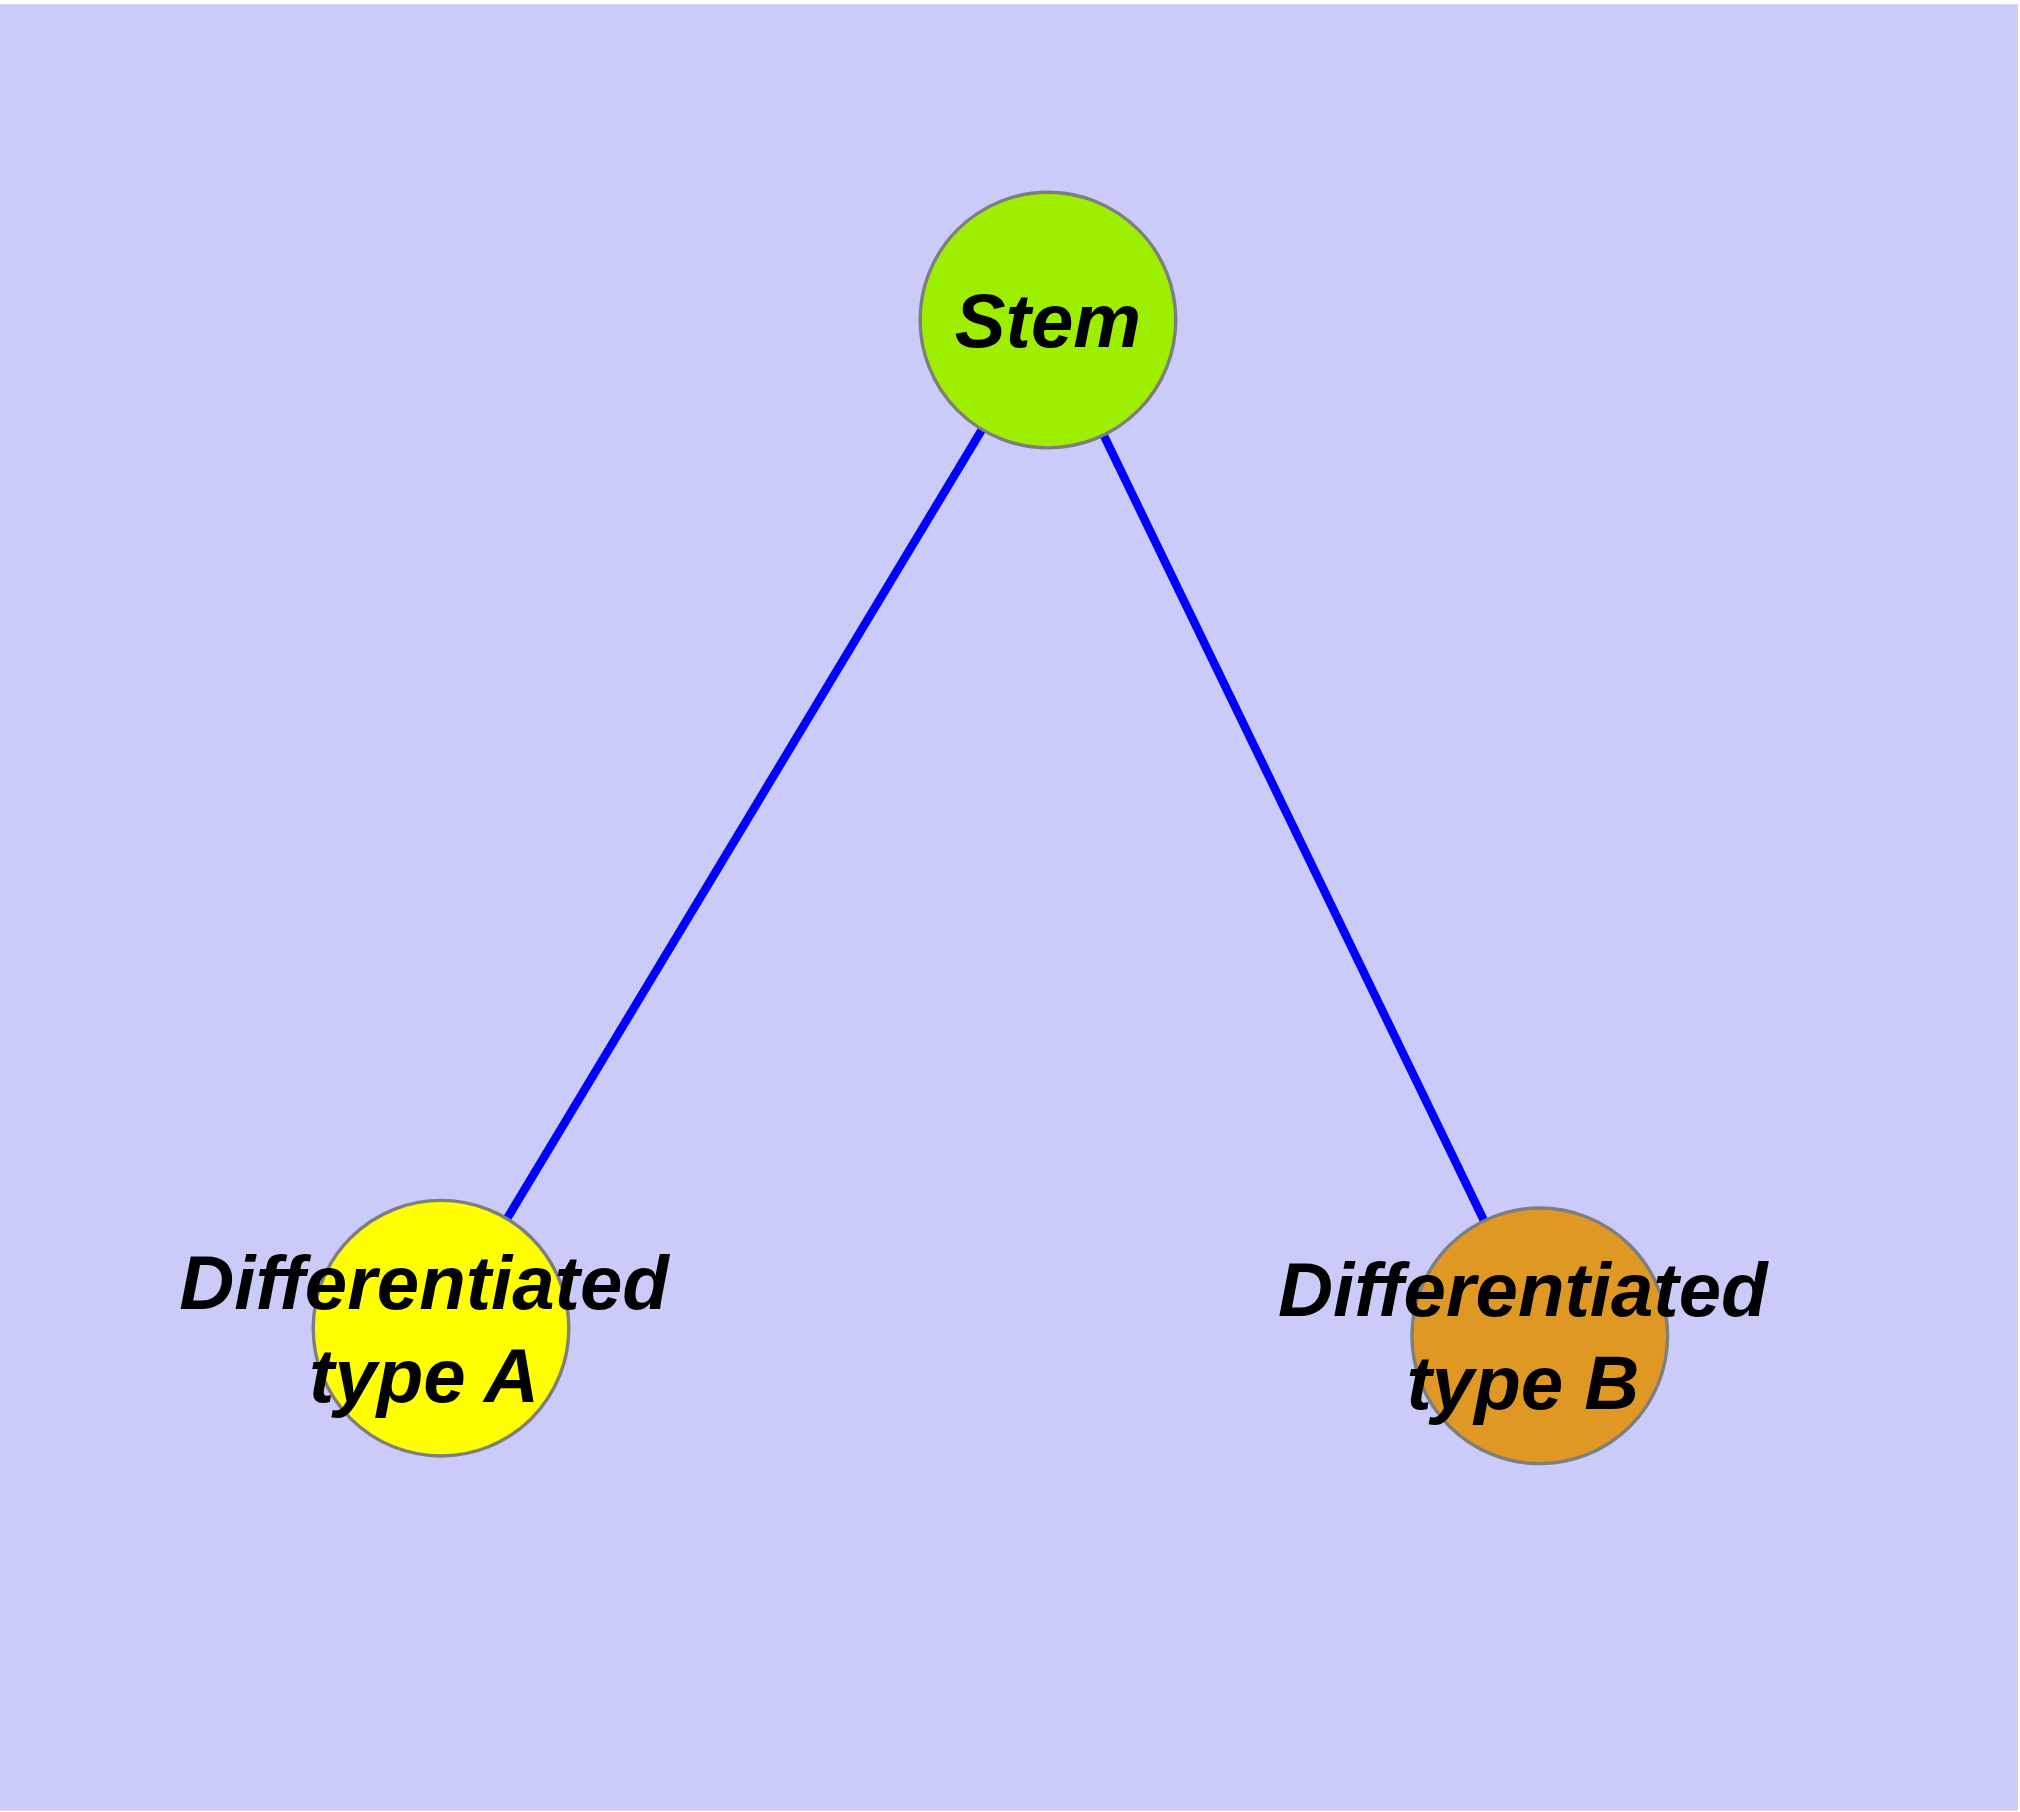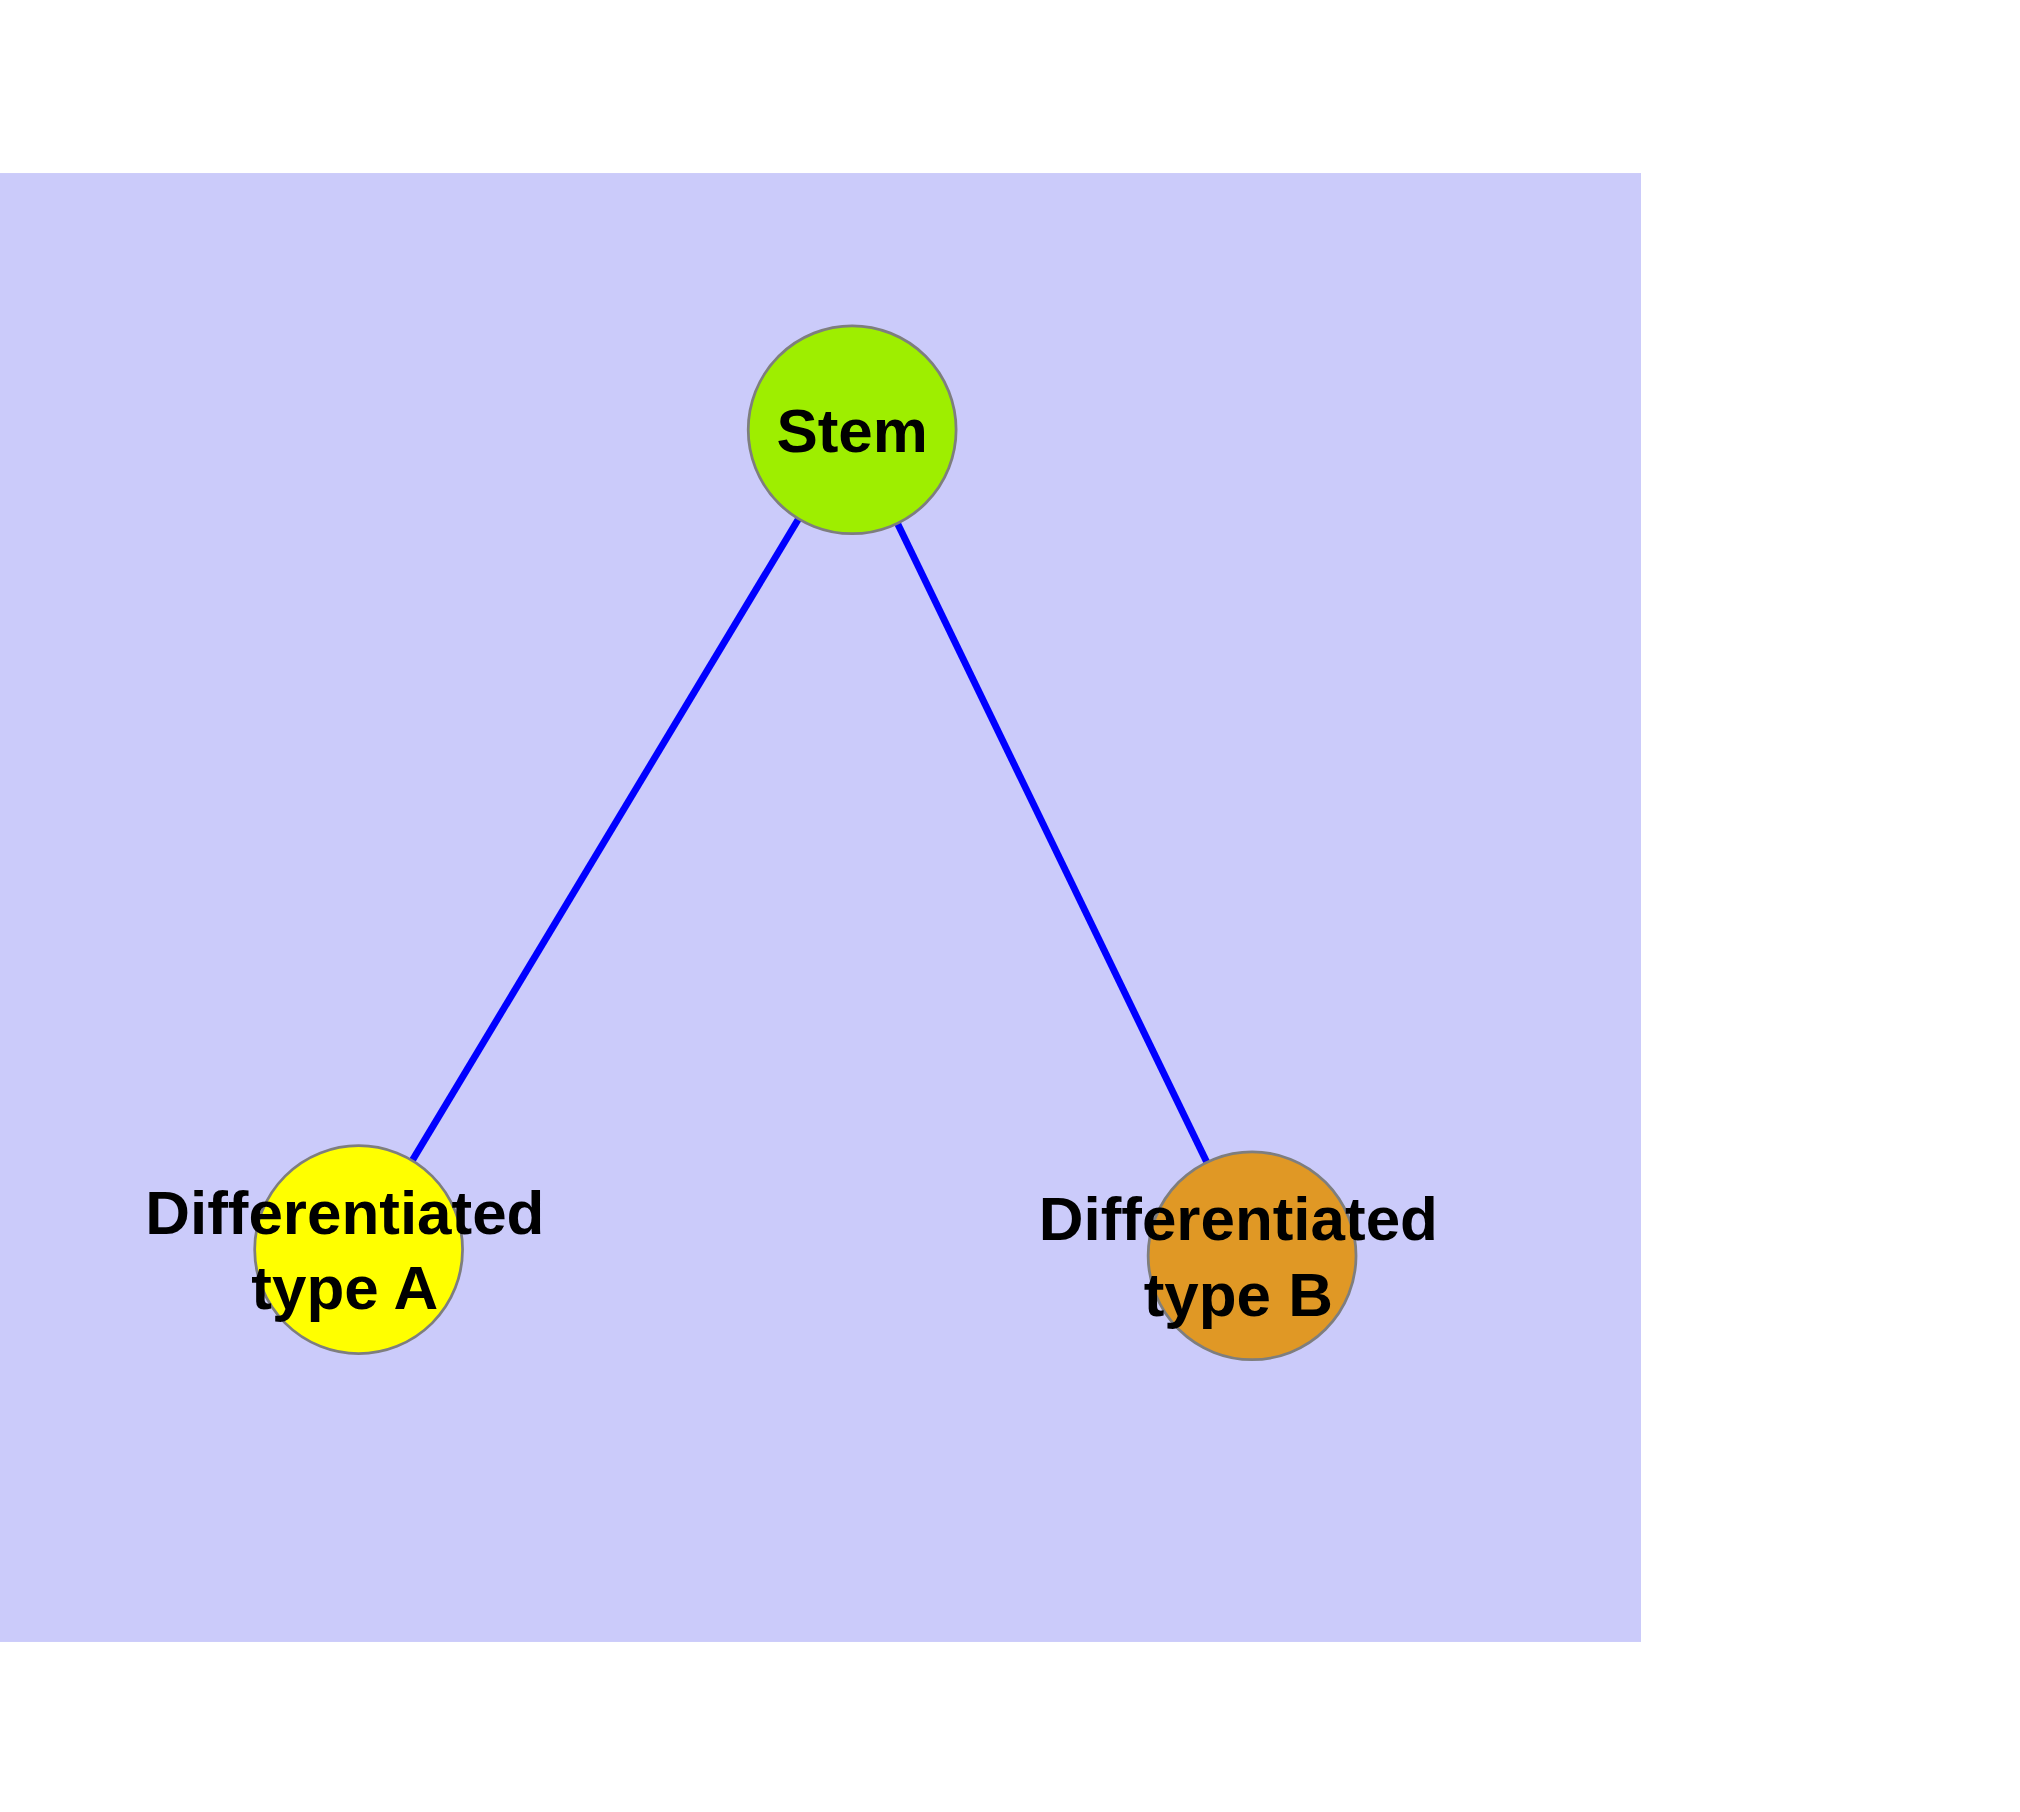--- a/index.html
+++ b/index.html
@@ -18,22 +18,23 @@
   .top-margin {
     position: absolute;
     top: 0; left: 0;
     width: 100%;
     height: 3.4px;
     background: #ffffff;
   }
   .stage {
     position: absolute;
     top: 3.4px; left: 0;
-    width: 1641px;
+    width: 2018px;
     height: 1809px;
+    font-style: italic;
   }
   svg.diagram {
     display: block;
     width: 100%;
     height: 100%;
   }
   svg.diagram text {
     font-family: "Liberation Sans", sans-serif;
     font-weight: bold;
   }

